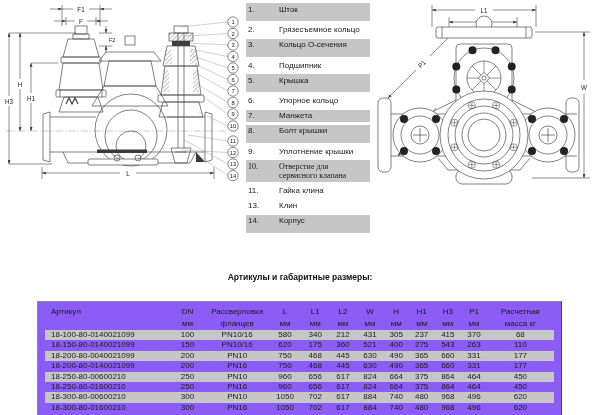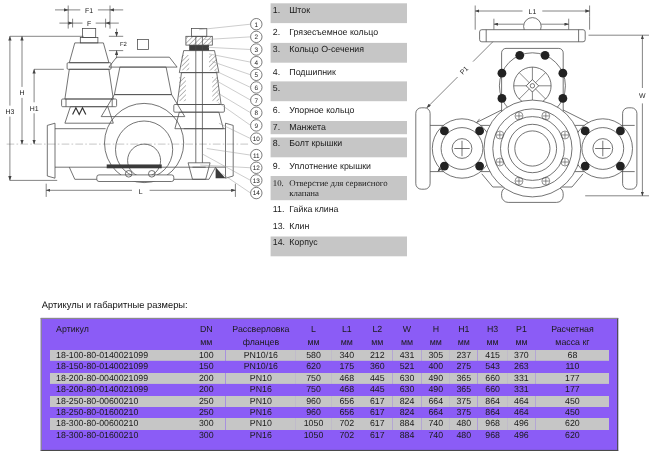--- a/index.html
+++ b/index.html
@@ -3,28 +3,28 @@
 <meta charset="utf-8">
 <style>
   html,body{margin:0;padding:0;background:#fff;}
   #page{position:relative;width:600px;height:415px;background:#fff;overflow:hidden;
         font-family:"Liberation Sans",sans-serif;color:#1a1a1a;}
   
   #parts-list{position:absolute;left:246px;top:3px;width:124px;}
   .pitem{display:flex;align-items:flex-start;font-size:8px;line-height:9.5px;
          margin-bottom:2.5px;padding:1.5px 2px;color:#1a1a1a;}
   .pitem .n{width:15px;flex:none;}
-  .pitem .lb{flex:1;}
+  .pitem .lb{flex:1;margin-left:16px;}
   .pitem.shaded{background:var(--stripe,#c6c6c6);}
   .pitem.tall{min-height:15px;}
   .pitem.line{min-height:7px;}
   .pitem.wrap{min-height:17px;font-family:Liberation Serif, serif;}
   
   #table-section{position:absolute;left:37px;top:272px;width:525px;}
-  .tbl-title{font-size:8.5px;font-weight:normal;color:#111;margin:0 0 7px 1px;}
+  .tbl-title{font-size:8.5px;font-weight:bold;color:#111;margin:0 0 19px 1px;text-align:center;}
   .tbl-box{border:1px solid #8a8a8a;border-right:1px solid #4a4a4a;border-bottom:1px solid #4a4a4a;
            padding:4px 7px 8px 7px;background:#8b5cf6;}
   table.dim-table{width:100%;border-collapse:collapse;table-layout:fixed;font-size:8px;}
   .dim-table th{font-weight:normal;font-size:8px;line-height:9px;padding:1px 0 2px 0;
                 text-align:center;white-space:nowrap;overflow:hidden;}
   .dim-table th.c0{text-align:left;padding-left:6px;}
   .dim-table td{height:10.4px;line-height:10.4px;padding:0 1px;text-align:center;
                 white-space:nowrap;overflow:hidden;}
   .dim-table td.c0{text-align:left;padding-left:6px;}
   .dim-table tr.shad td{background:var(--stripe,#c6c6c6);}
@@ -211,20 +211,21 @@
       <div class="pitem shaded tall">
         <span class="n">3.</span>
         <span class="lb">Кольцо О-сечения</span>
       </div>
       <div class="pitem line">
         <span class="n">4.</span>
         <span class="lb">Подшипник</span>
       </div>
       <div class="pitem shaded tall">
         <span class="n">5.</span>
+        <span class="lb">Крышка</span>
       </div>
       <div class="pitem line">
         <span class="n">6.</span>
         <span class="lb">Упорное кольцо</span>
       </div>
       <div class="pitem shaded line">
         <span class="n">7.</span>
         <span class="lb">Манжета</span>
       </div>
       <div class="pitem shaded tall">

